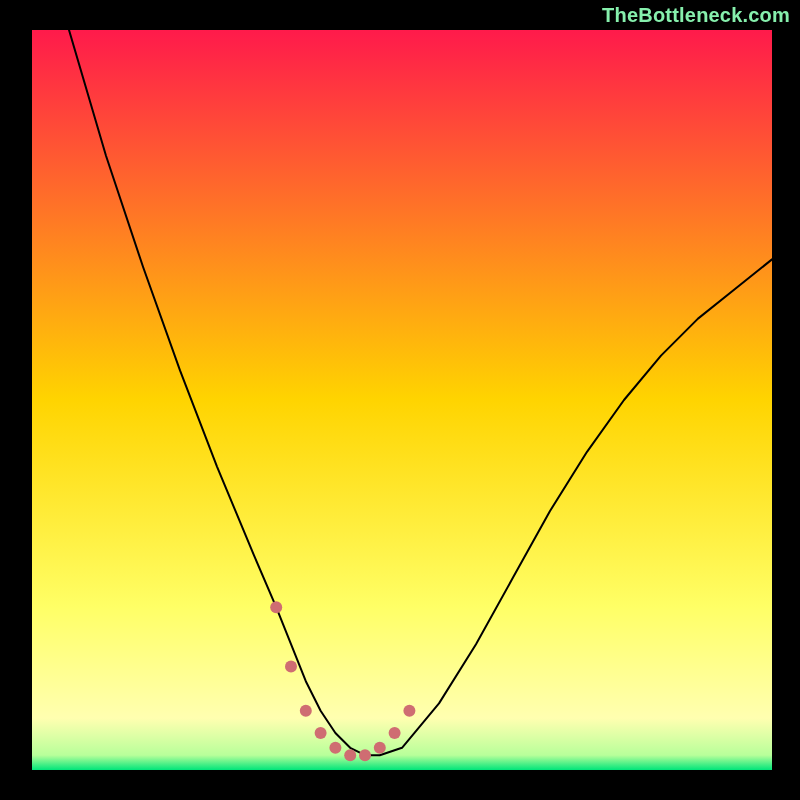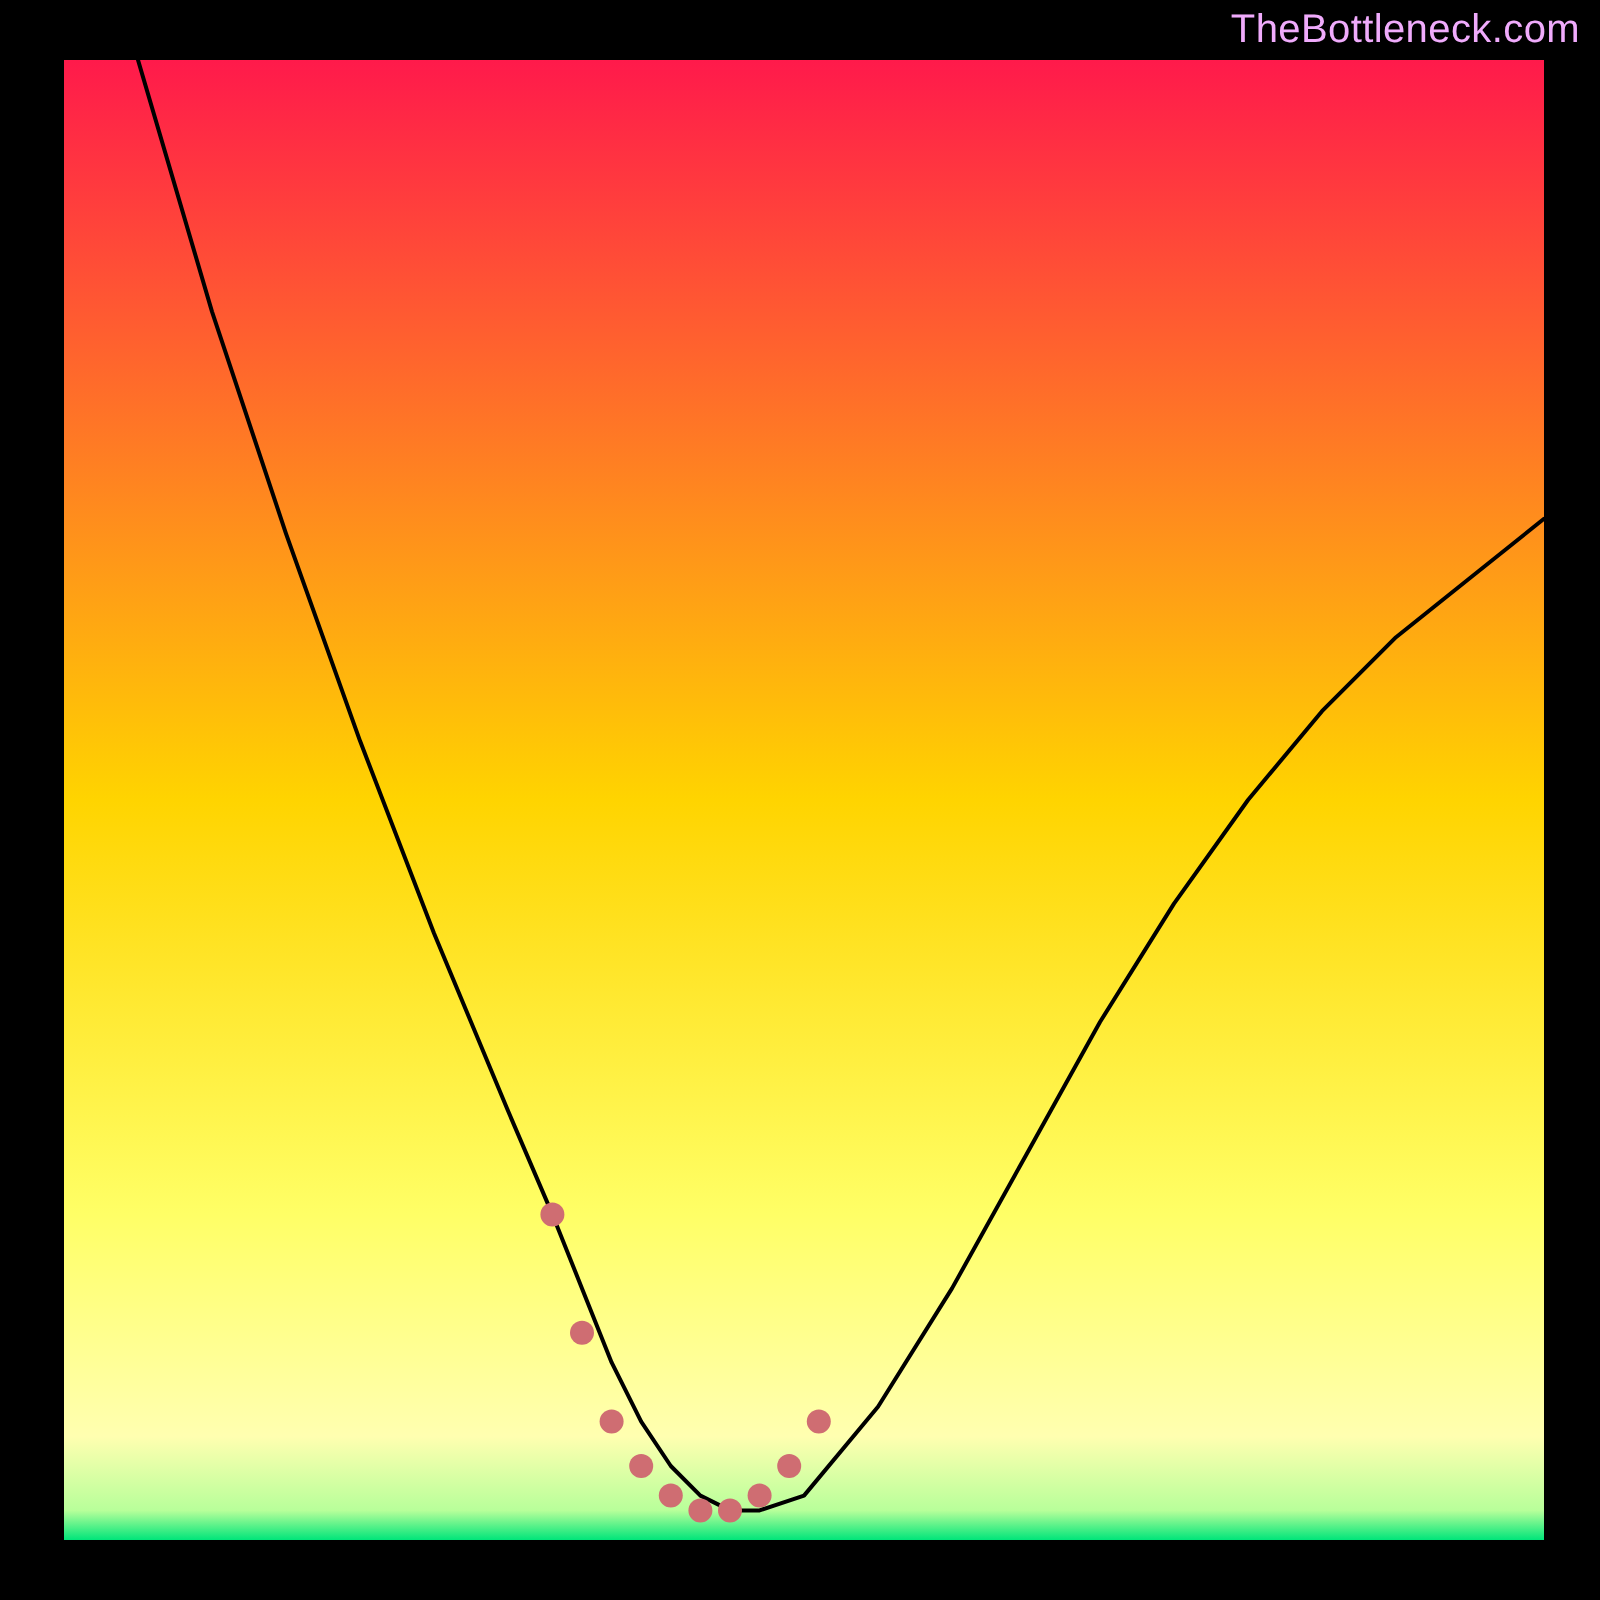--- a/index.html
+++ b/index.html
@@ -15,22 +15,22 @@
     position: relative;
     width: 800px;
     height: 800px;
     background: #000;
   }
   .watermark {
     position: absolute;
     top: 4px;
     right: 10px;
     font-size: 20px;
-    font-weight: 400;
-    color: #f0abfc;
+    font-weight: 700;
+    color: #86efac;
     letter-spacing: 0.2px;
     z-index: 3;
   }
   .plot {
     position: absolute;
     left: 32px;
     top: 30px;
     width: 740px;
     height: 740px;
   }

